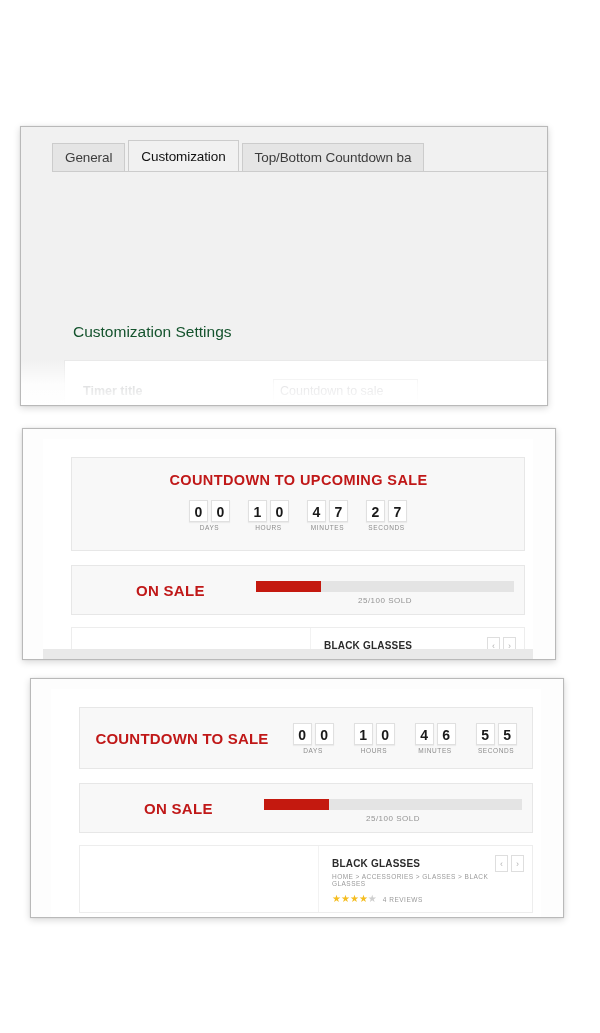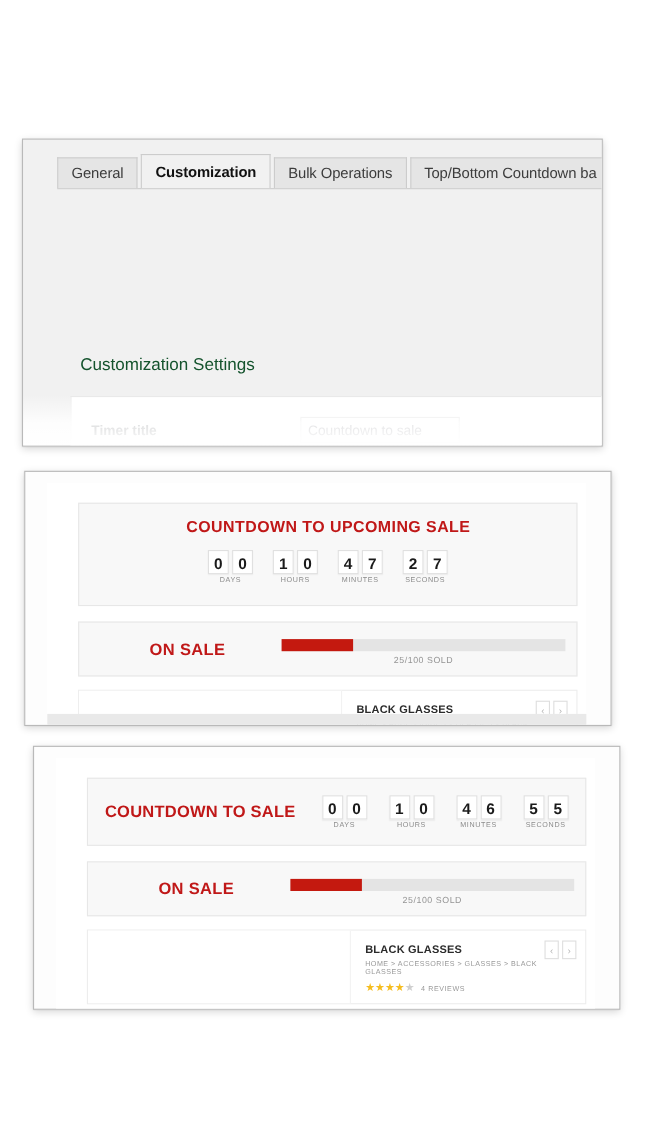--- a/index.html
+++ b/index.html
@@ -54,21 +54,21 @@
   .tab {
     display: inline-flex;
     align-items: center;
     height: 28px;
     padding: 0 12px;
     background: #e5e5e5;
     border: 1px solid #ccc;
     border-bottom: none;
     font-size: 13.5px;
     color: #2a2a2a;
-    font-weight: bold;
+    font-weight: normal;
     box-sizing: border-box;
     letter-spacing: -0.1px;
   }
   .tab.inactive {
     font-weight: normal;
     color: #3c3c3c;
   }
   .tab.active {
     background: #f1f1f1;
     height: 31px;
@@ -356,23 +356,20 @@
   <div class="admin-inner">
 
     <div class="tabbar">
       <div class="tab inactive">
         <span>General</span>
       </div>
       <div class="tab active">
         <span>Customization</span>
       </div>
       <div class="tab inactive">
-        <span>Bulk Operations</span>
-      </div>
-      <div class="tab inactive">
         <span>Top/Bottom Countdown ba</span>
       </div>
     </div>
 
     <div class="section-title">Customization Settings</div>
 
     <div class="admin-card">
 
       <div class="field-row" style="top:18px;">
         <div class="field-label">Timer title</div>

